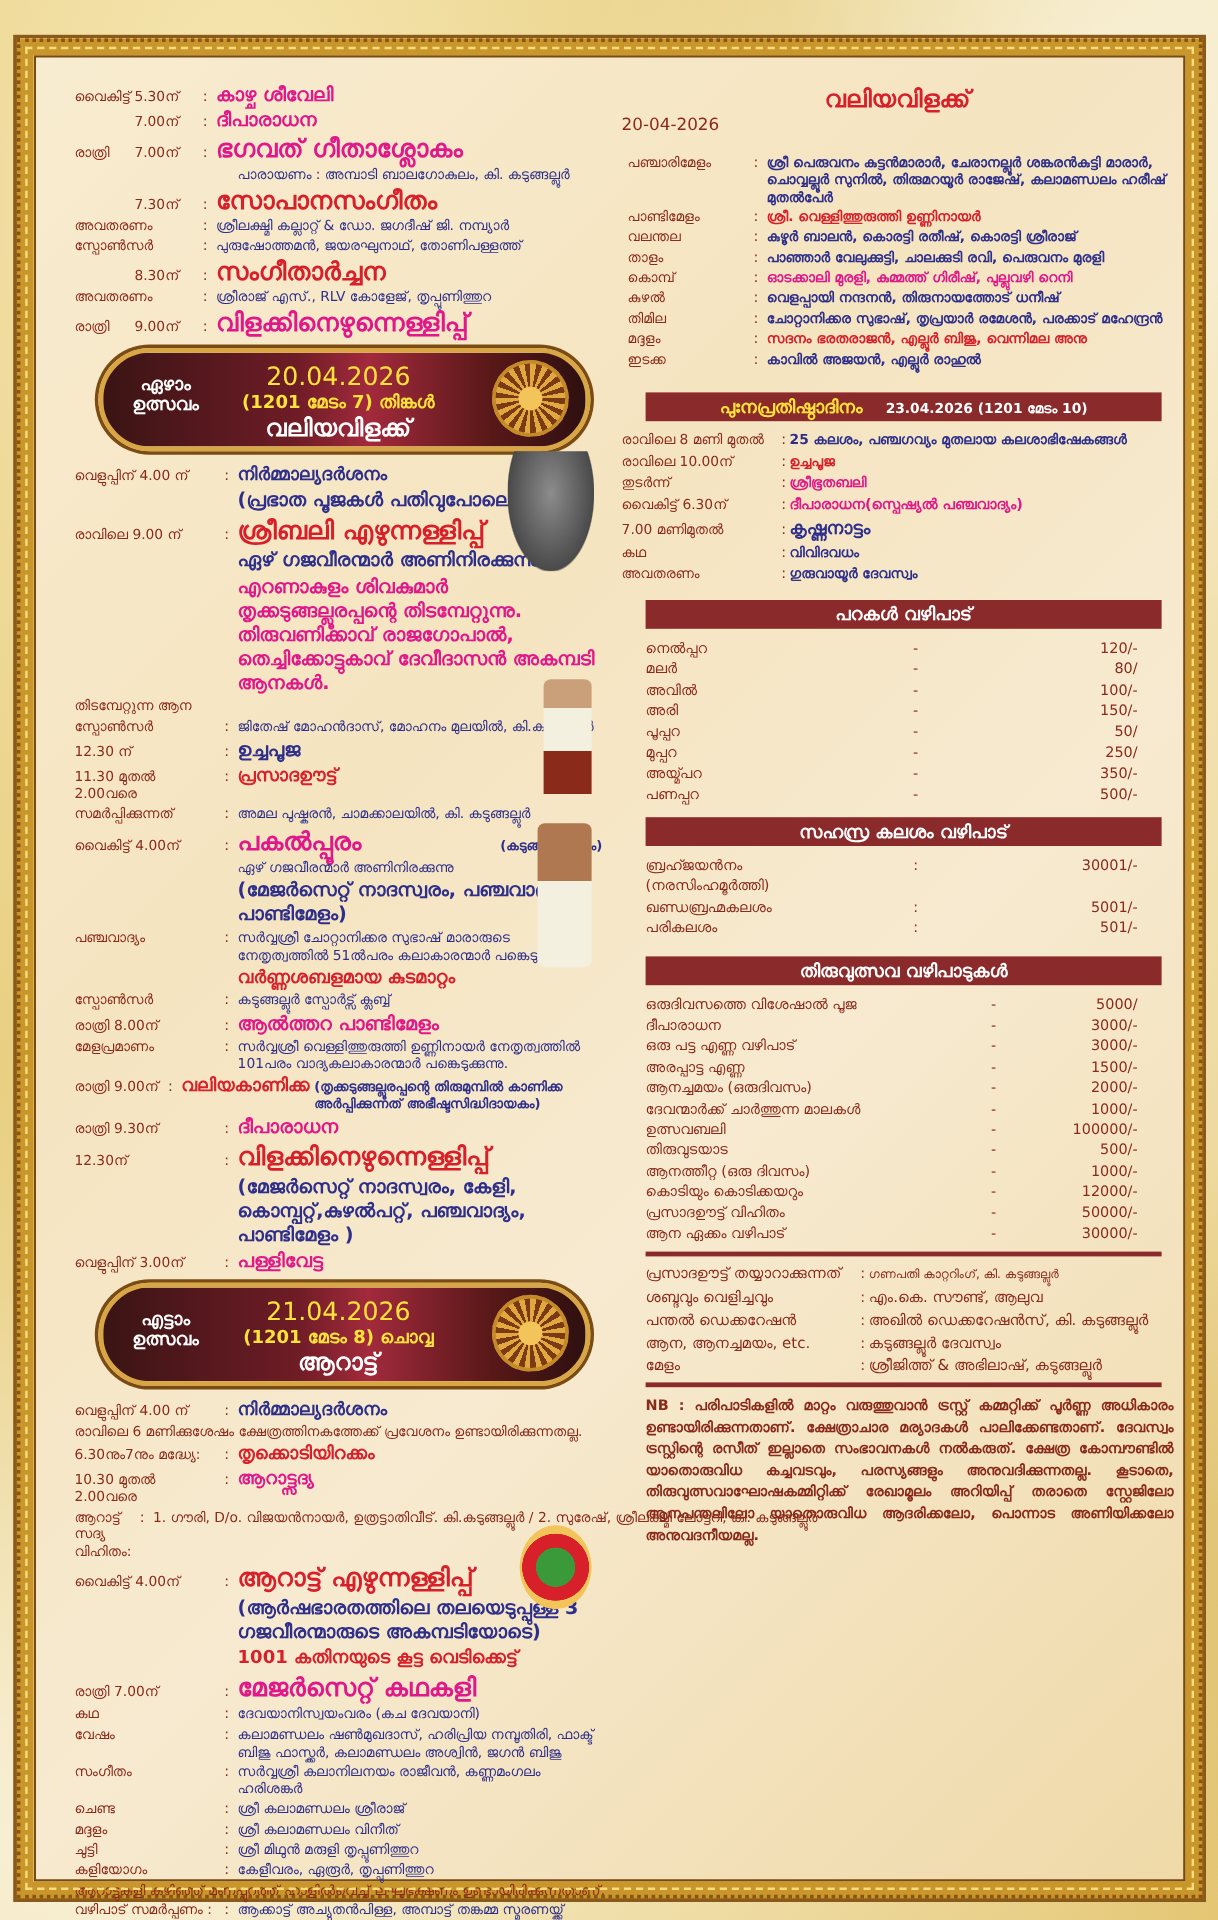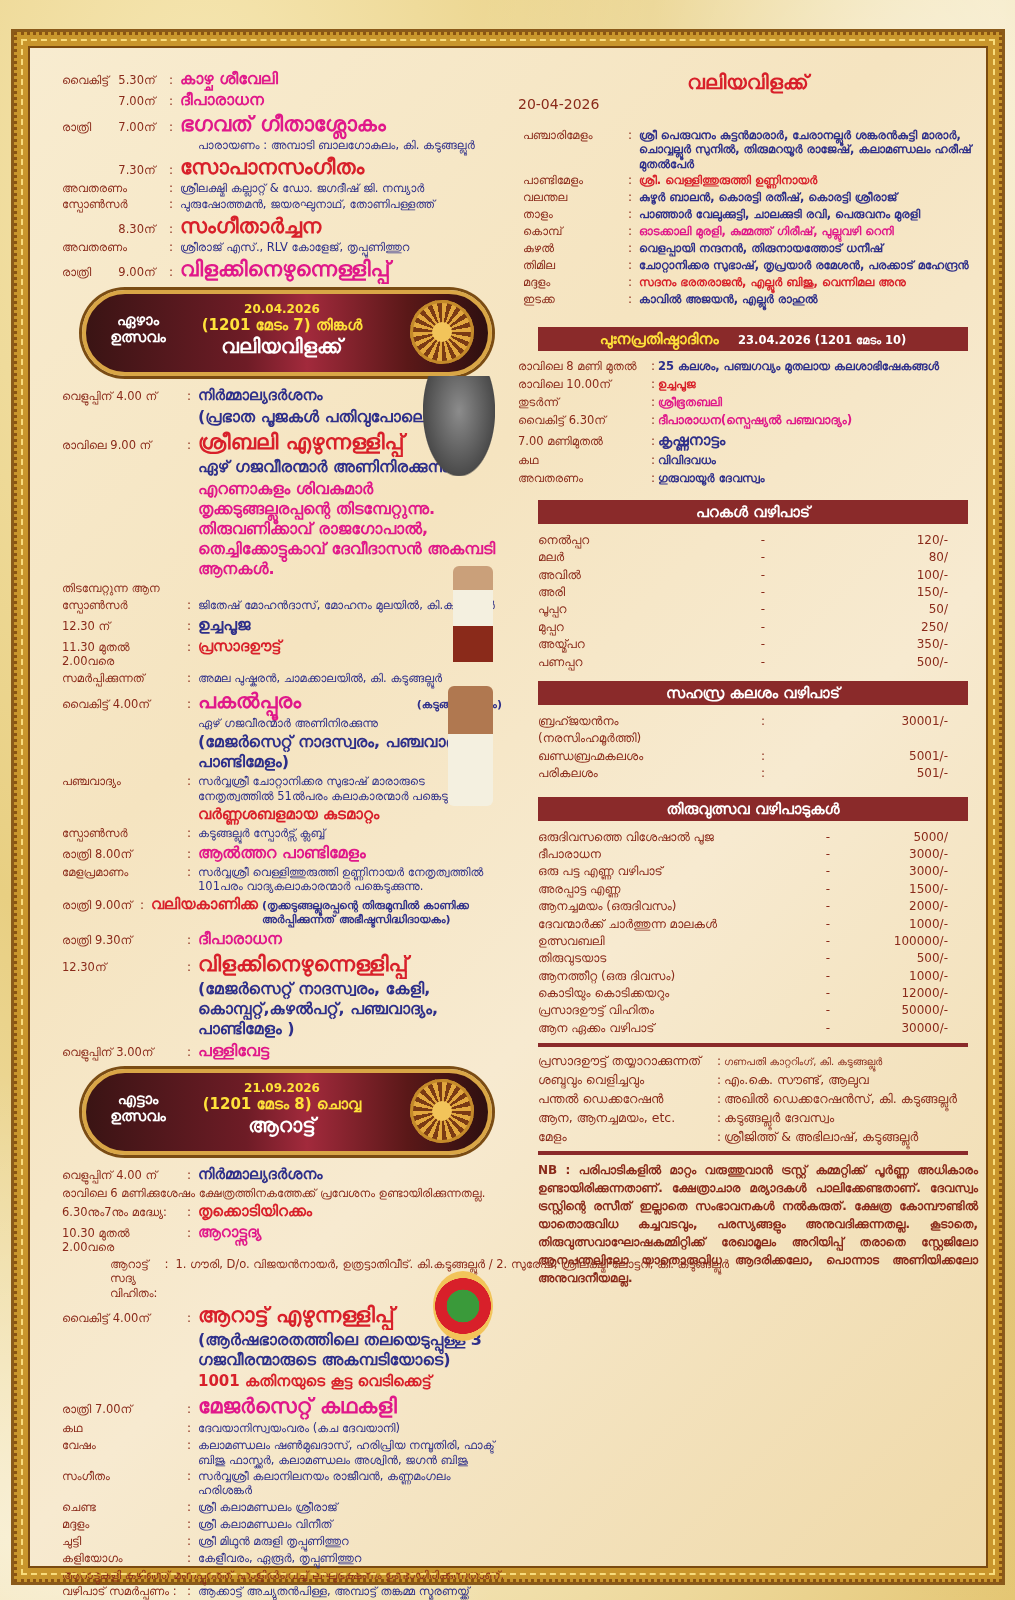--- a/index.html
+++ b/index.html
@@ -13,34 +13,34 @@
 .frame{position:absolute;left:14px;top:32px;width:988px;height:1550px;
   border:14px solid #c9962c;
   background:linear-gradient(135deg,#f8ecd0 0%,#f5e4c0 35%,#f7ead0 60%,#efd9a8 100%);
   box-shadow:0 0 0 2px #7a4a10 inset,0 0 0 3px #8a5a1a;}
 .frame:before{content:"";position:absolute;inset:-14px;border:3px dotted #8a5412;pointer-events:none}
 .frame:after{content:"";position:absolute;inset:-7px;border:2px dashed #f7dc7c;pointer-events:none}
 .col-left{position:absolute;left:34px;top:22px;width:440px}
 .col-right{position:absolute;left:490px;top:22px;width:460px}
 .row{display:flex;align-items:baseline;line-height:1.25}
 .lbl{color:#8a2a1a;font-size:11.5px;white-space:nowrap}
-.time{color:#8a2a1a;font-size:11.5px;text-align:center}
+.time{color:#8a2a1a;font-size:11.5px;text-align:left}
 .colon{color:#8a2a1a;font-size:12px;width:18px;text-align:center;flex:none}
 .v{font-size:11.5px;color:#2e2f8a}
 .pink{color:#e0188a;font-weight:bold}
 .red{color:#d8202a;font-weight:bold}
 .navy{color:#2e2f8a;font-weight:bold}
 .big{font-size:21px}
 .mid{font-size:15px}
 .banner{position:relative;height:86px;margin:8px 0 10px 20px;width:410px;border-radius:43px;
   background:linear-gradient(90deg,#3a1414 0%,#6e1c26 40%,#a22a3c 55%,#5a1818 80%,#2e1010 100%);
   border:4px solid #d9a646;box-shadow:0 0 0 3px #7a4c14}
 .banner .day{position:absolute;left:22px;top:18px;width:60px;text-align:center;color:#fff;font-weight:bold;font-size:15px;line-height:1.1}
 .banner .center{position:absolute;left:90px;right:100px;top:8px;text-align:center}
-.banner .d1{color:#ffe23a;font-weight:bold;font-size:12px}
+.banner .d1{color:#ffe23a;font-weight:normal;font-size:21px}
 .banner .d2{color:#ffe23a;font-weight:bold;font-size:15px}
 .banner .d3{color:#fff;font-weight:bold;font-size:20px}
 .mandala{position:absolute;right:14px;top:6px;width:64px;height:64px;border-radius:50%;
   background:repeating-conic-gradient(#e2a73e 0 10deg,#7a3a14 10deg 20deg);
   box-shadow:0 0 0 3px #c48a2a inset}
 .mandala:after{content:"";position:absolute;left:22px;top:22px;width:20px;height:20px;border-radius:50%;background:#f2c45a}
 .sec-head{background:#8a2a2a;color:#fff;font-weight:bold;text-align:center;height:24px;line-height:24px;font-size:15px;margin:8px 0 8px 20px;width:430px}
 .r-line{border-left:5px solid #8a2a2a;padding-left:12px}
 .price-row{display:flex;font-size:12px;color:#8a2a1a;line-height:1.45}
 .price-row .n{width:160px}.price-row .d{width:130px;text-align:center}.price-row .p{width:120px;text-align:right}
@@ -246,21 +246,21 @@
         <div class="row" style="margin: 2px 0px;">
           <span class="lbl" style="width: 118px; white-space: normal;">വെളുപ്പിന് 3.00ന്</span>
           <span class="colon">:</span>
           <span class="pink" style="flex: 1 1 0%;">പള്ളിവേട്ട</span>
         </div>
       </div>
 
   <div class="banner">
    <div class="day">എട്ടാം ഉത്സവം</div>
    <div class="center">
-    <div class="d1">21.09.2026</div>
+    <div class="d1">21.04.2026</div>
     <div class="d2">(1201 മേടം 8) ചൊവ്വ</div>
     <div class="d3">ആറാട്ട്</div>
    </div>
    <div class="mandala"></div>
   </div>
 
   <div id="day8">
         <div class="row" style="margin: 2px 0px;">
           <span class="lbl" style="width: 118px; white-space: normal;">വെളുപ്പിന് 4.00 ന്</span>
           <span class="colon">:</span>
@@ -275,21 +275,21 @@
           <span class="lbl" style="width: 118px; white-space: normal;">6.30നും7നും മദ്ധ്യേ:</span>
           <span class="colon">:</span>
           <span class="red mid" style="flex: 1 1 0%;">തൃക്കൊടിയിറക്കം</span>
         </div>
         <div class="row" style="margin: 2px 0px;">
           <span class="lbl" style="width: 118px; white-space: normal;">10.30 മുതൽ 2.00വരെ</span>
           <span class="colon">:</span>
           <span class="pink mid" style="flex: 1 1 0%;">ആറാട്ട്സദ്യ</span>
         </div>
         <div class="row" style="margin: 2px 0px;">
-          <span class="lbl" style="width: 118px; white-space: normal; margin-left: 48px;">ആറാട്ട് സദ്യ വിഹിതം:</span>
+          <span class="lbl" style="width: 118px; white-space: normal;">ആറാട്ട് സദ്യ വിഹിതം:</span>
           <span class="colon">:</span>
           <span class="lbl" style="flex: 1 1 0%;">1. ഗൗരി, D/o. വിജയൻനായർ, ഉത്രട്ടാതിവീട്. കി.കടുങ്ങല്ലൂർ / 2. സുരേഷ്, ശ്രീലക്ഷ്മി ലോട്ടറി, കി. കടുങ്ങല്ലൂർ</span>
         </div>
         <div class="row" style="margin: 2px 0px;">
           <span class="lbl" style="width: 118px; white-space: normal;">വൈകിട്ട് 4.00ന്</span>
           <span class="colon">:</span>
           <span class="red big" style="flex: 1 1 0%;">ആറാട്ട് എഴുന്നള്ളിപ്പ്</span>
         </div>
         <div class="row" style="margin: 2px 0px;">
           <span class="lbl" style="width: 118px; white-space: normal;"></span>

